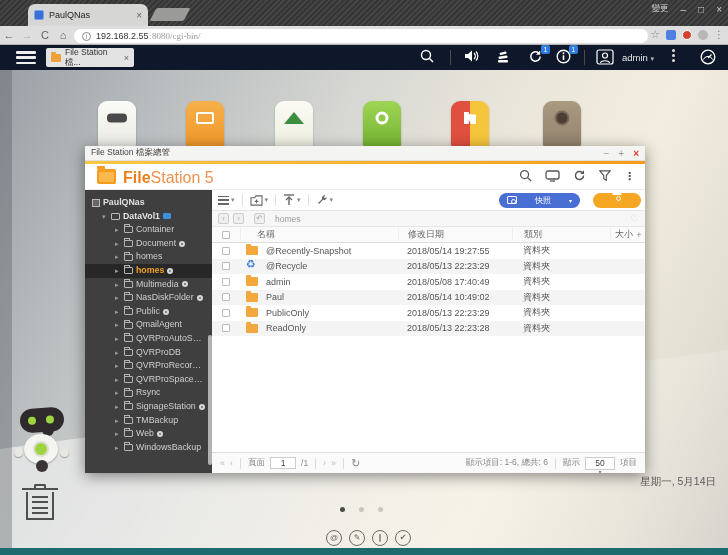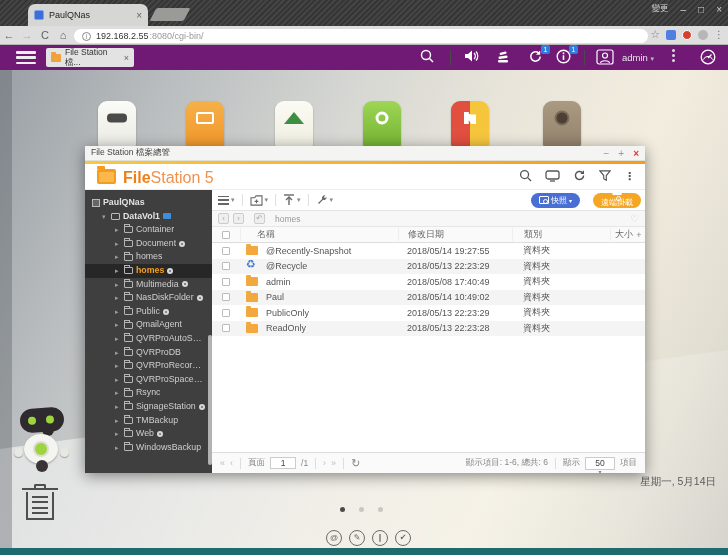--- a/index.html
+++ b/index.html
@@ -18,31 +18,31 @@
     transform:skewX(-28deg);border-radius:2px;}
   .b-winctrl{position:absolute;right:6px;top:3px;display:flex;gap:12px;color:#cfcfcf;font-size:10px;align-items:center;}
   .b-addr{position:absolute;left:0;top:26px;width:728px;height:19px;background:#dedede;border-bottom:1px solid #b5b5b5;
     display:flex;align-items:center;font-size:11px;color:#555;}
   .nav-ic{width:18px;text-align:center;color:#5f6368;}
   .nav-ic.dis{color:#adadad;}
   .urlbox{position:absolute;left:74px;top:29px;width:574px;height:14px;background:#fff;border-radius:7px;
     display:flex;align-items:center;gap:5px;padding:0 8px;font-size:9px;}
   .info-ic{width:9px;height:9px;border:1px solid #888;border-radius:50%;color:#888;font-size:7px;line-height:8px;text-align:center;flex:0 0 auto;}
   .url-main{color:#333;}
-  .url-rest{color:#999;}
+  .url-rest{color:#999;font-family:Liberation Serif, serif;}
   .addr-right{position:absolute;right:4px;top:28px;display:flex;align-items:center;gap:6px;}
   .star{color:#8a8a8a;font-size:11px;}
   .ext{width:10px;height:10px;border-radius:50%;}
   .ext.blue{background:#4f7fe0;border-radius:2px;}
   .ext.red{background:#d64030;border:1px solid #fff;}
   .ext.gray{background:#b7b7b7;}
   .dots-v{color:#777;font-size:10px;}
 
   
-  .qbar{position:absolute;left:0;top:45px;width:728px;height:25px;background:#701a75;}
+  .qbar{position:absolute;left:0;top:45px;width:728px;height:25px;background:#0f172a;}
   .burger{position:absolute;left:16px;top:6px;width:20px;height:13px;display:flex;flex-direction:column;justify-content:space-between;}
   .burger i{height:2.5px;background:#eee;border-radius:1px;}
   .qtab{position:absolute;left:46px;top:3px;height:19px;width:88px;background:#e3e3e3;border-radius:2px;
     display:flex;align-items:center;gap:4px;padding:0 5px;font-size:8.5px;color:#333;}
   .qtab .tabx{font-size:9px;}
   .mini-folder{width:10px;height:8px;background:#f0a13c;border-radius:1px;position:relative;flex:0 0 auto;}
   .mini-folder::before{content:"";position:absolute;left:0;top:-2px;width:5px;height:2px;background:#f0a13c;border-radius:1px 1px 0 0;}
   .qic{position:absolute;top:4px;}
   .qdiv{position:absolute;top:5px;width:1px;height:15px;background:#4a4a4a;}
   .badge{position:absolute;top:-4px;right:-7px;background:#2f7de1;color:#fff;font-size:7px;line-height:9px;
@@ -144,21 +144,21 @@
   
   .fs-main{position:absolute;left:127px;top:44px;width:433px;height:283px;background:#fff;}
   .fs-toolbar{position:absolute;left:0;top:0;width:100%;height:21px;border-bottom:1px solid #e4e4e4;
     display:flex;align-items:center;gap:4px;padding:0 6px;}
   .tool{display:flex;align-items:center;gap:2px;color:#666;}
   .tool .caret{color:#888;}
   .tsep{width:1px;height:12px;background:#e0e0e0;margin:0 3px;}
   .list-ic{width:11px;height:9px;display:flex;flex-direction:column;justify-content:space-between;}
   .list-ic i{height:1.6px;background:#666;}
   .btns-right{position:absolute;right:4px;top:2.5px;display:flex;gap:13px;}
-  .pillbtn{height:15px;border-radius:8px;color:#fff;font-size:8px;display:flex;align-items:center;gap:2px;padding:0 8px;}
+  .pillbtn{height:15px;border-radius:8px;color:#fff;font-size:8px;display:flex;align-items:center;gap:18px;padding:0 8px;}
   .pillbtn.blue{background:#4a6fd4;}
   .pillbtn.orange{background:#f5a623;flex-direction:column;}
   .pill-ic{width:10px;height:8px;border:1px solid #fff;border-radius:1px;position:relative;}
   .pill-ic::after{content:"";position:absolute;left:3px;top:2px;width:3px;height:3px;border:1px solid #fff;border-radius:50%;}
 
   .fs-crumb{position:absolute;left:0;top:21px;width:100%;height:16px;background:#f7f7f7;border-bottom:1px solid #e6e6e6;
     display:flex;align-items:center;gap:4px;padding:0 6px;color:#999;}
   .cbtn{width:11px;height:11px;border:1px solid #ccc;background:#efefef;border-radius:2px;
     font-size:8px;line-height:9px;text-align:center;color:#aaa;}
   .crumb-path{margin-left:6px;color:#999;font-size:8.5px;}

